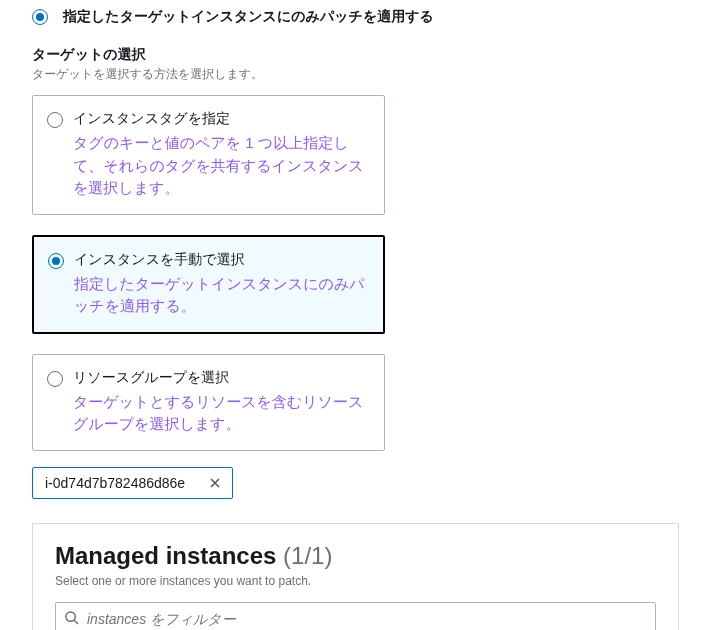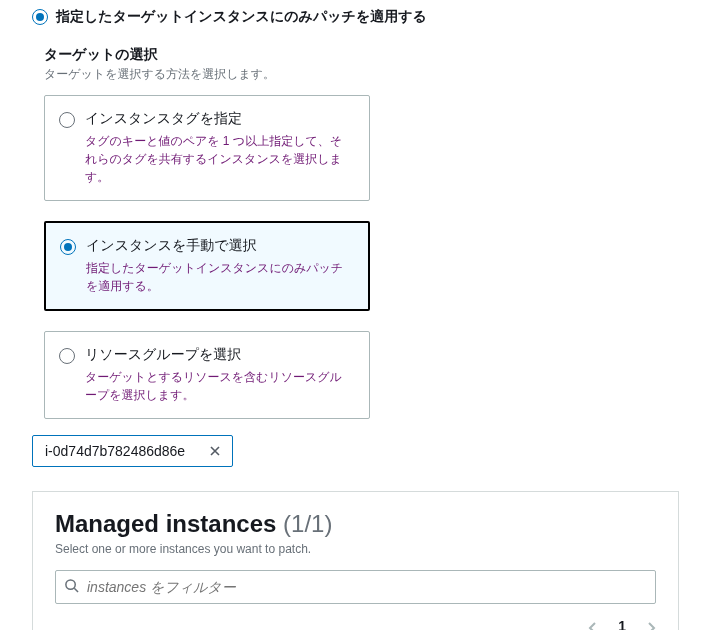--- a/index.html
+++ b/index.html
@@ -1,32 +1,32 @@
 <!DOCTYPE html>
 <html><head>
 <meta charset="utf-8">
 <style>
   * { box-sizing: border-box; margin: 0; padding: 0; }
   body { font-family: "Amazon Ember", "Helvetica Neue", Arial, sans-serif; font-size: 14px; color: #16191f; background: #fff; width: 711px; }
   .container { padding: 0 0 20px 0; }
-  .top-radio-row { display: flex; align-items: center; gap: 8px; padding: 8px 32px 12px 32px; }
+  .top-radio-row { display: flex; align-items: center; gap: 15px; padding: 8px 32px 12px 32px; }
   .radio-outer { width: 16px; height: 16px; border: 1px solid #0073bb; border-radius: 50%; display: flex; align-items: center; justify-content: center; flex-shrink: 0; }
   .radio-outer.unchecked { border-color: #687078; }
   .radio-inner { width: 8px; height: 8px; background: #0073bb; border-radius: 50%; }
   .top-radio-label { font-size: 14px; font-weight: 700; }
-  .section { padding: 0 44px; }
+  .section { padding: 0 32px; }
   .section-title { font-size: 14px; font-weight: 700; margin-top: 8px; }
   .section-desc { font-size: 12px; color: #687078; margin-top: 2px; }
   .cards { display: flex; flex-wrap: wrap; gap: 20px; margin-top: 12px; }
-  .card { width: 326px; border: 1px solid #aab7b8; border-radius: 2px; padding: 14px 16px 14px 14px; display: flex; gap: 10px; align-items: flex-start; cursor: pointer; }
+  .card { width: 353px; border: 1px solid #aab7b8; border-radius: 2px; padding: 14px 16px 14px 14px; display: flex; gap: 10px; align-items: flex-start; cursor: pointer; }
   .card.selected { border: 2px solid #000000; background: #f1faff; }
   .card .radio-outer { margin-top: 2px; }
   .card-content { flex: 1; }
   .card-title { font-size: 14px; font-weight: 400; color: #16191f; margin-bottom: 4px; }
-  .card-desc { font-size: 12px; color: #701a75; line-height: 1.5; }
+  .card-desc { font-size: 15px; color: #8b5cf6; line-height: 1.5; }
   .tag-chip-row { padding: 16px 32px 0 32px; }
   .tag-chip { display: inline-flex; align-items: center; border: 1px solid #0073bb; border-radius: 2px; height: 32px; padding: 0 8px 0 12px; gap: 21px; }
   .tag-chip-text { color: #16191f; font-size: 14px; }
   .tag-chip-close { width: 18px; height: 18px; display: flex; align-items: center; justify-content: center; cursor: pointer; }
   .tag-chip-close svg { stroke: #545b64; }
   .panel { margin: 24px 32px 0 32px; border: 1px solid #d5dbdb; border-top: 1px solid #d5dbdb; }
   .panel-inner { padding: 18px 22px 0 22px; }
   .panel-title { font-size: 24px; font-weight: 700; }
   .panel-title .count { color: #687078; font-weight: 400; }
   .panel-desc { font-size: 12px; color: #687078; margin-top: 4px; }

